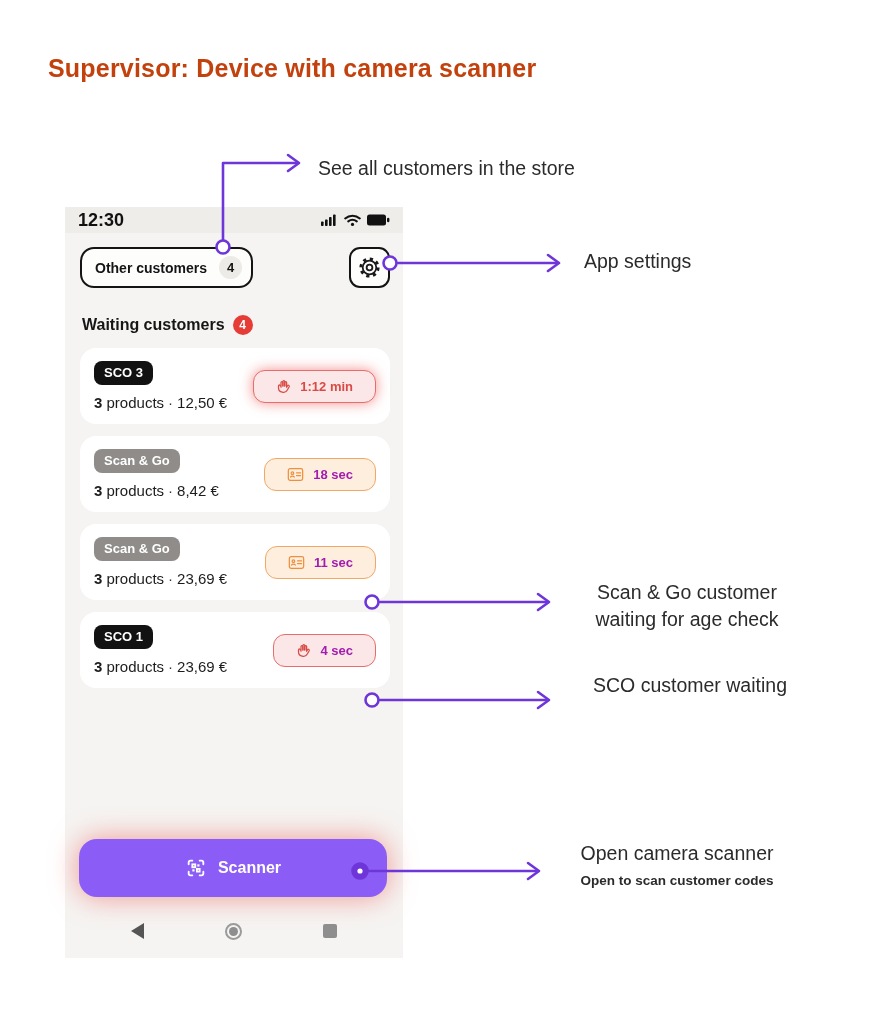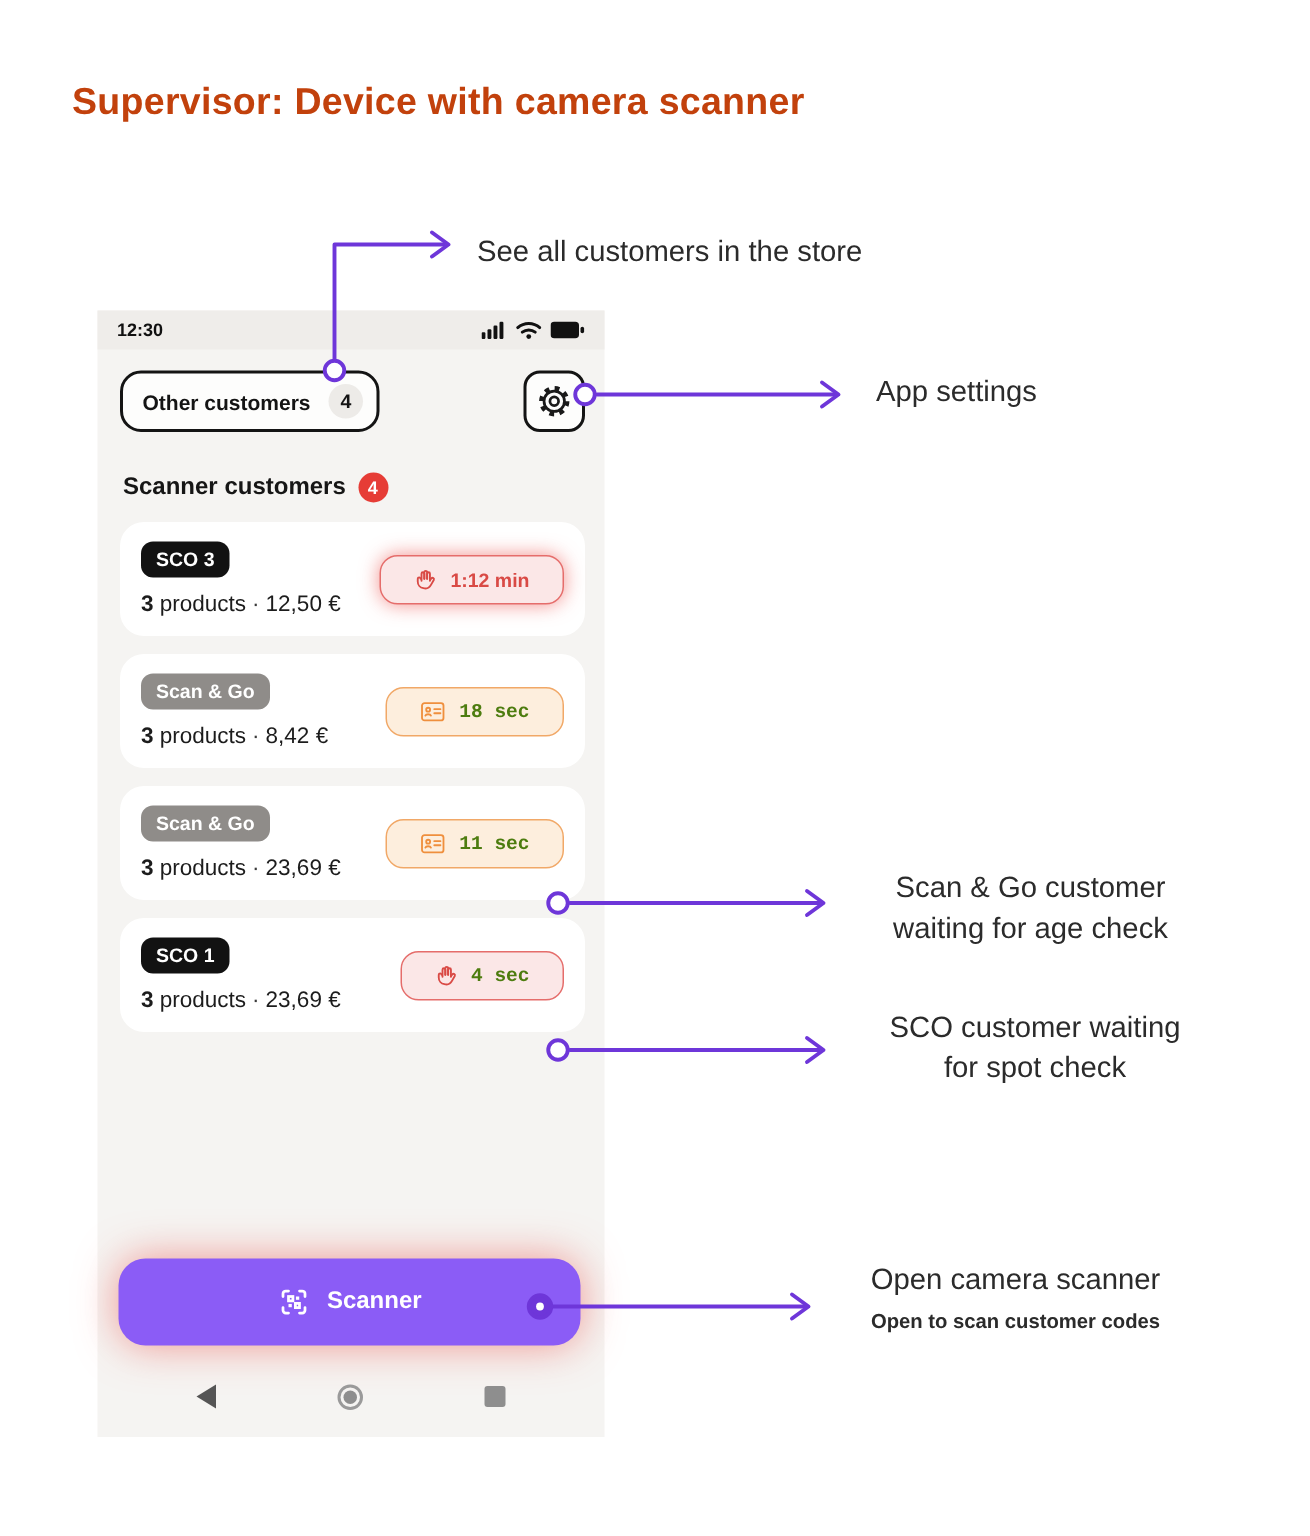--- a/index.html
+++ b/index.html
@@ -6,21 +6,21 @@
   html,body { background:#ffffff; }
   body { font-family:"Liberation Sans","DejaVu Sans",sans-serif; color:#1c1c1c; }
   .page { position:relative; width:873px; height:1024px; background:#ffffff; overflow:hidden; }
 
   
   .doc-title { position:absolute; left:48px; top:54px; font-size:25px; font-weight:700; color:#c2410c; letter-spacing:.2px; }
 
   
   .phone { position:absolute; left:65px; top:207px; width:338px; height:751px; background:#f5f4f2; }
   .statusbar { height:26px; background:#efedea; display:flex; align-items:center; justify-content:space-between; padding:0 13px; }
-  .sb-time { font-size:12px; font-weight:700; color:#111; }
+  .sb-time { font-size:18px; font-weight:700; color:#111; }
   .sb-icons { display:flex; align-items:center; gap:6px; }
 
   .header-row { display:flex; justify-content:space-between; align-items:center; padding:14px 13px 0 15px; }
   .btn-other { display:inline-flex; align-items:center; gap:12px; border:2px solid #141414; border-radius:14px; background:#fdfdfc; padding:7px 9px 7px 13px; cursor:pointer; }
   .btn-other .lbl { font-size:14px; font-weight:700; color:#141414; }
   .cnt-badge { width:23px; height:23px; border-radius:50%; background:#edebe8; display:flex; align-items:center; justify-content:center; font-size:13px; font-weight:700; color:#141414; }
   .btn-gear { width:41px; height:41px; border:2px solid #141414; border-radius:11px; background:#fdfdfc; display:flex; align-items:center; justify-content:center; cursor:pointer; }
 
   .section-row { display:flex; align-items:center; gap:8px; margin:27px 15px 13px 17px; }
   .section-title { font-size:16px; font-weight:700; color:#161616; }
@@ -33,21 +33,21 @@
   .tag-black { background:#121212; }
   .tag-gray  { background:#8f8c89; }
   .prod-line { font-size:15px; color:#1c1c1c; }
   .prod-line .cnt { font-weight:700; }
   .prod-line .dot { margin:0 4px; color:#3a3a3a; }
   .timer { display:flex; gap:9px; padding:8px 22px; border-radius:12px; font-size:13px; font-weight:700; border:1.7px solid; }
   .timer-red { border-color:#e56d6b; background:#fbe7e7; }
   .timer-red.glow { box-shadow:0 0 13px rgba(236,84,80,.65); }
   .timer-orange { border-color:#f1a867; background:#fdeedd; }
   .txt-red { color:#d94a45; }
-  .txt-dark { color:#4d7c0f;font-family:Liberation Mono, monospace; }
+  .txt-dark { color:#a21caf; }
 
   .scanner-btn { position:absolute; left:14px; width:308px; top:632px; height:58px; background:#8b5cf6; border-radius:18px; display:flex; align-items:center; justify-content:center; gap:11px; color:#fff; font-weight:700; font-size:16px; box-shadow:0 0 28px rgba(233,73,66,.55); cursor:pointer; border:none; }
 
   .navbar { position:absolute; left:0; right:0; bottom:6px; height:42px; display:flex; align-items:center; justify-content:center; gap:81px; }
   .nav-back { width:0; height:0; border-top:8px solid transparent; border-bottom:8px solid transparent; border-right:13px solid #555; cursor:pointer; }
   .nav-home { width:17px; height:17px; border-radius:50%; border:2px solid #9a9a9a; display:flex; align-items:center; justify-content:center; cursor:pointer; }
   .nav-home span { width:9px; height:9px; border-radius:50%; background:#8e8e8e; }
   .nav-square { width:14px; height:14px; background:#8e8e8e; border-radius:2px; cursor:pointer; }
 
   
@@ -98,21 +98,21 @@
       <div class="btn-gear">
         <svg width="23" height="23" viewBox="0 0 24 24" fill="none" stroke="#1a1a1a">
           <circle cx="12" cy="12" r="9" stroke-width="3.1" stroke-dasharray="3.3 3.77"></circle>
           <circle cx="12" cy="12" r="7.1" stroke-width="1.9"></circle>
           <circle cx="12" cy="12" r="3" stroke-width="1.9"></circle>
         </svg>
       </div>
     </div>
 
     <div class="section-row">
-      <span class="section-title">Scanner customers</span>
+      <span class="section-title">Waiting customers</span>
       <span class="red-badge">4</span>
     </div>
 
     <div class="cards">
 
       <div class="card">
         <div class="card-left">
           <span class="tag tag-black">SCO 3</span>
           <span class="prod-line"><b class="cnt">3</b> <span>products</span><span class="dot">·</span><span>12,50 €</span></span>
         </div>
@@ -232,20 +232,19 @@
   </svg>
 
   <div class="ann ann-see-all">See all customers in the store</div>
   <div class="ann ann-settings">App settings</div>
   <div class="ann ann-age">
     <div>Scan &amp; Go customer</div>
     <div>waiting for age check</div>
   </div>
   <div class="ann ann-spot">
     <div>SCO customer waiting</div>
-    <div>for spot check</div>
   </div>
   <div class="ann ann-scan">
     <div>Open camera scanner</div>
     <div class="sub">Open to scan customer codes</div>
   </div>
 
 </div>
 
 </body></html>

